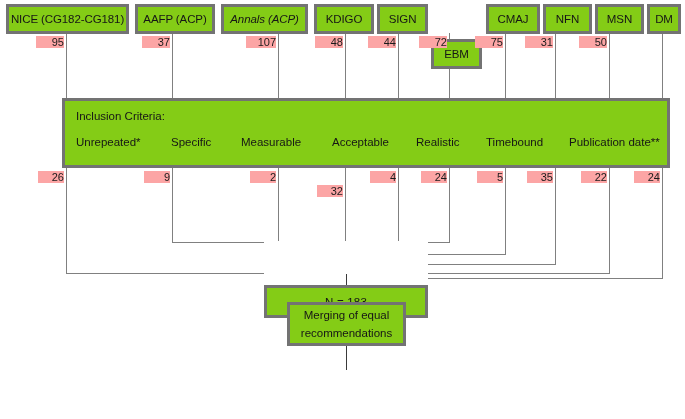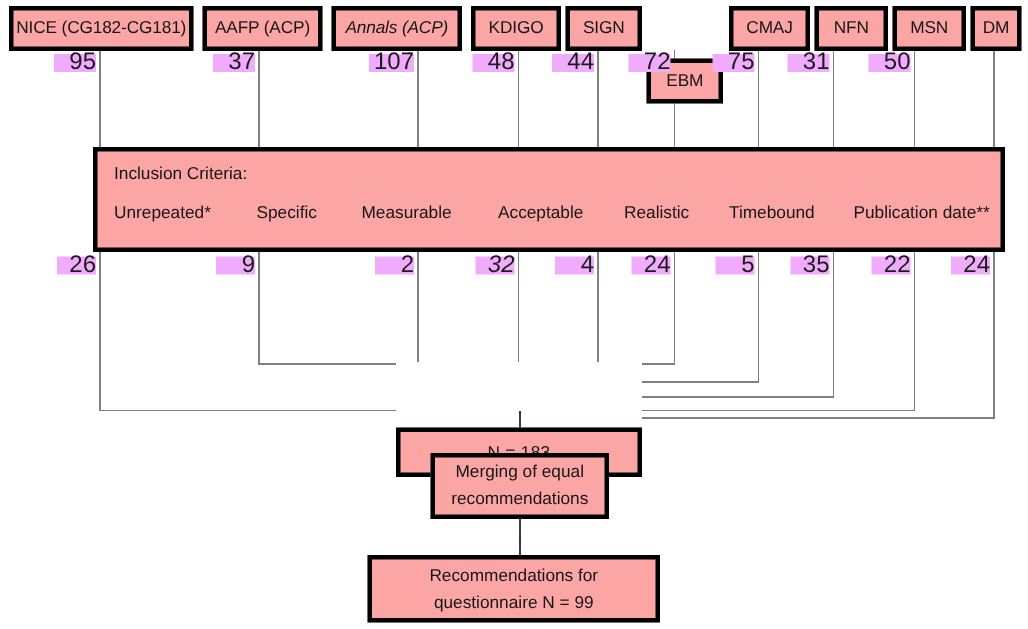--- a/index.html
+++ b/index.html
@@ -19,22 +19,22 @@
     position: absolute;
     left: 0;
     top: 0;
     width: 685px;
     height: 419px;
     pointer-events: none;
   }
   .box {
     position: absolute;
     box-sizing: border-box;
-    background: #fca5a5;
-    border: 3px solid #000000;
+    background: #84cc16;
+    border: 3px solid #737373;
     display: flex;
     align-items: center;
     justify-content: center;
     text-align: center;
     color: #161616;
     z-index: 3;
   }
   .src-box {
     height: 30px;
     font-size: 11.5px;
@@ -59,25 +59,25 @@
   }
   .criteria-item {
     position: absolute;
     top: 0;
     font-size: 11.5px;
     color: #161616;
     white-space: nowrap;
   }
   .num {
     position: absolute;
-    font-size: 16px;
+    font-size: 11px;
     color: #1b1b1b;
     text-align: right;
     z-index: 3;
-    background: #f0abfc;
+    background: #fca5a5;
     line-height: 12px;
   }
   .n-box {
     font-size: 11.5px;
     letter-spacing: 0.2px;
     margin-top: 44px;
   }
   .flow-box {
     font-size: 11.5px;
     line-height: 18px;
@@ -184,35 +184,31 @@
       <span class="criteria-item" style="left:256px;">Acceptable</span>
       <span class="criteria-item" style="left:340px;">Realistic</span>
       <span class="criteria-item" style="left:410px;text-align:right;">Timebound</span>
       <span class="criteria-item" style="left:493px;">Publication date**</span>
     </div>
   </div>
 
   <div class="num" style="left:38px;  top:171px; width:26px;">26</div>
   <div class="num" style="left:144px; top:171px; width:26px;">9</div>
   <div class="num" style="left:250px; top:171px; width:26px;">2</div>
-  <div class="num" style="left:317px; top:171px; width:26px;font-style:italic;">32</div>
+  <div class="num" style="left:317px; top:185px; width:26px;">32</div>
   <div class="num" style="left:370px; top:171px; width:26px;">4</div>
   <div class="num" style="left:421px; top:171px; width:26px;">24</div>
   <div class="num" style="left:477px; top:171px; width:26px;">5</div>
   <div class="num" style="left:527px; top:171px; width:26px;">35</div>
   <div class="num" style="left:581px; top:171px; width:26px;">22</div>
   <div class="num" style="left:634px; top:171px; width:26px;">24</div>
 
   <div class="box n-box" style="left:264px; top:241px; width:164px; height:33px;">
     <span>N = 183</span>
   </div>
 
   <div class="box flow-box" style="left:287px; top:302px; width:119px; height:44px;">
     <span>Merging of equal</span>
     <span>recommendations</span>
   </div>
 
-  <div class="box flow-box" style="left:245px; top:370px; width:195px; height:45px;">
-    <span>Recommendations for</span>
-    <span>questionnaire N = 99</span>
-  </div>
 
 </div>
 
 </body></html>

